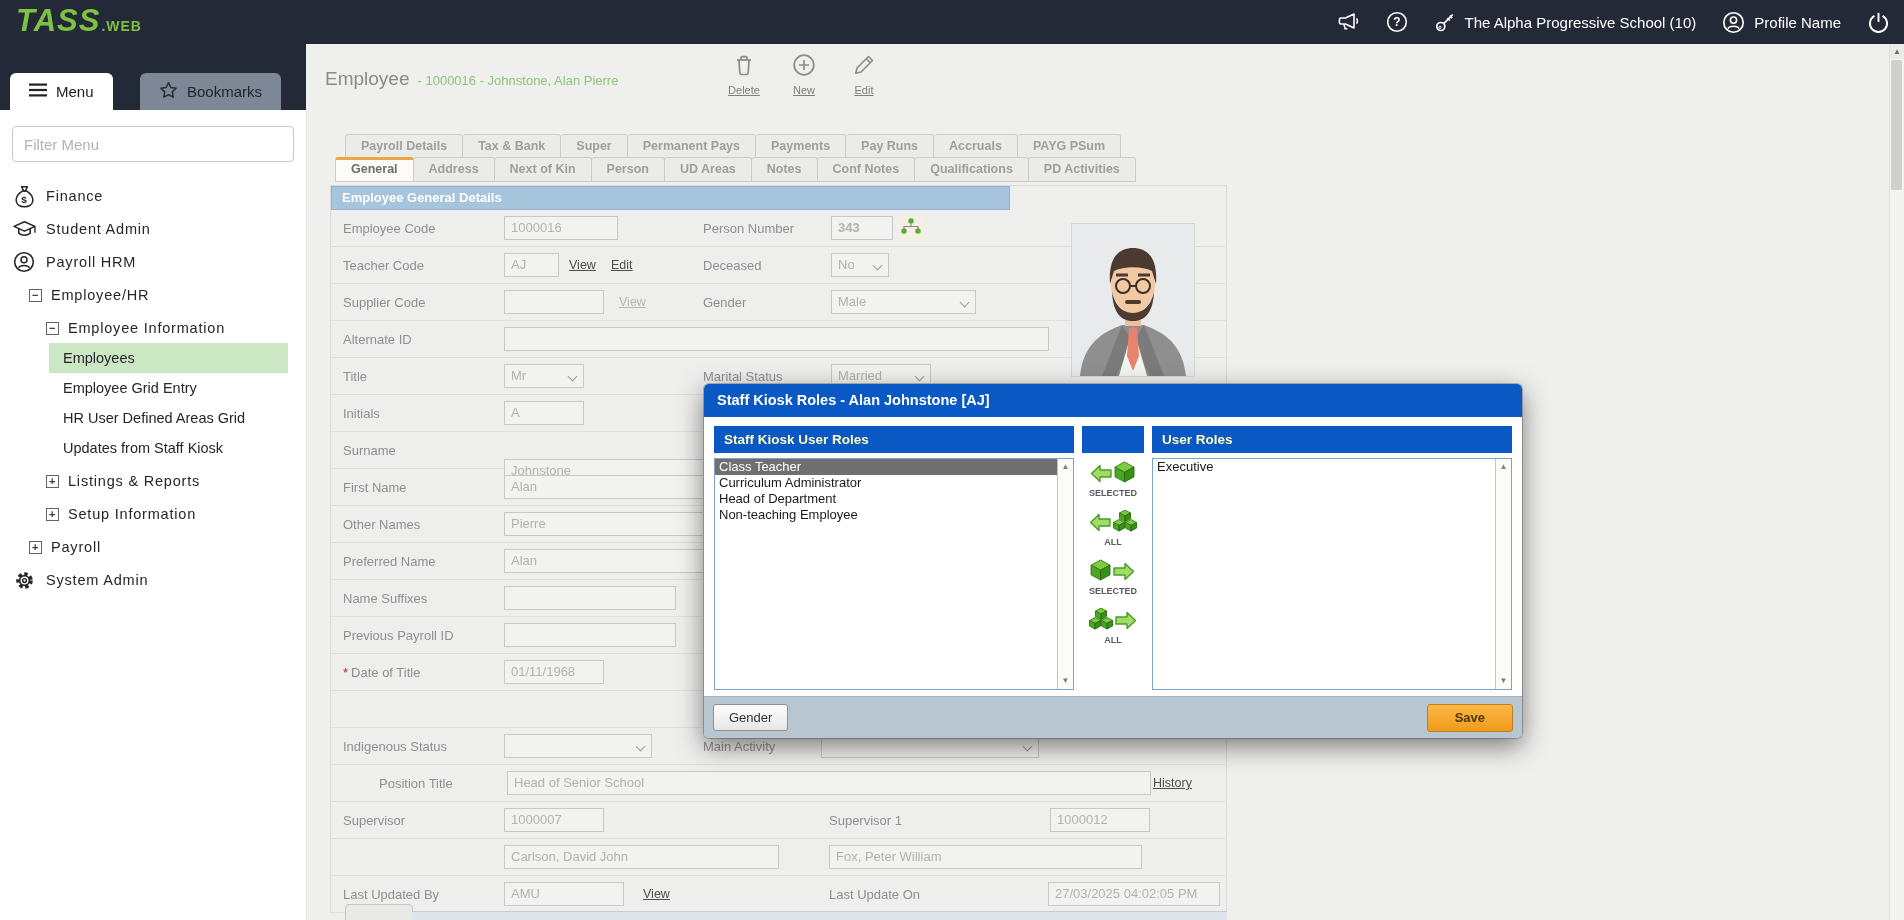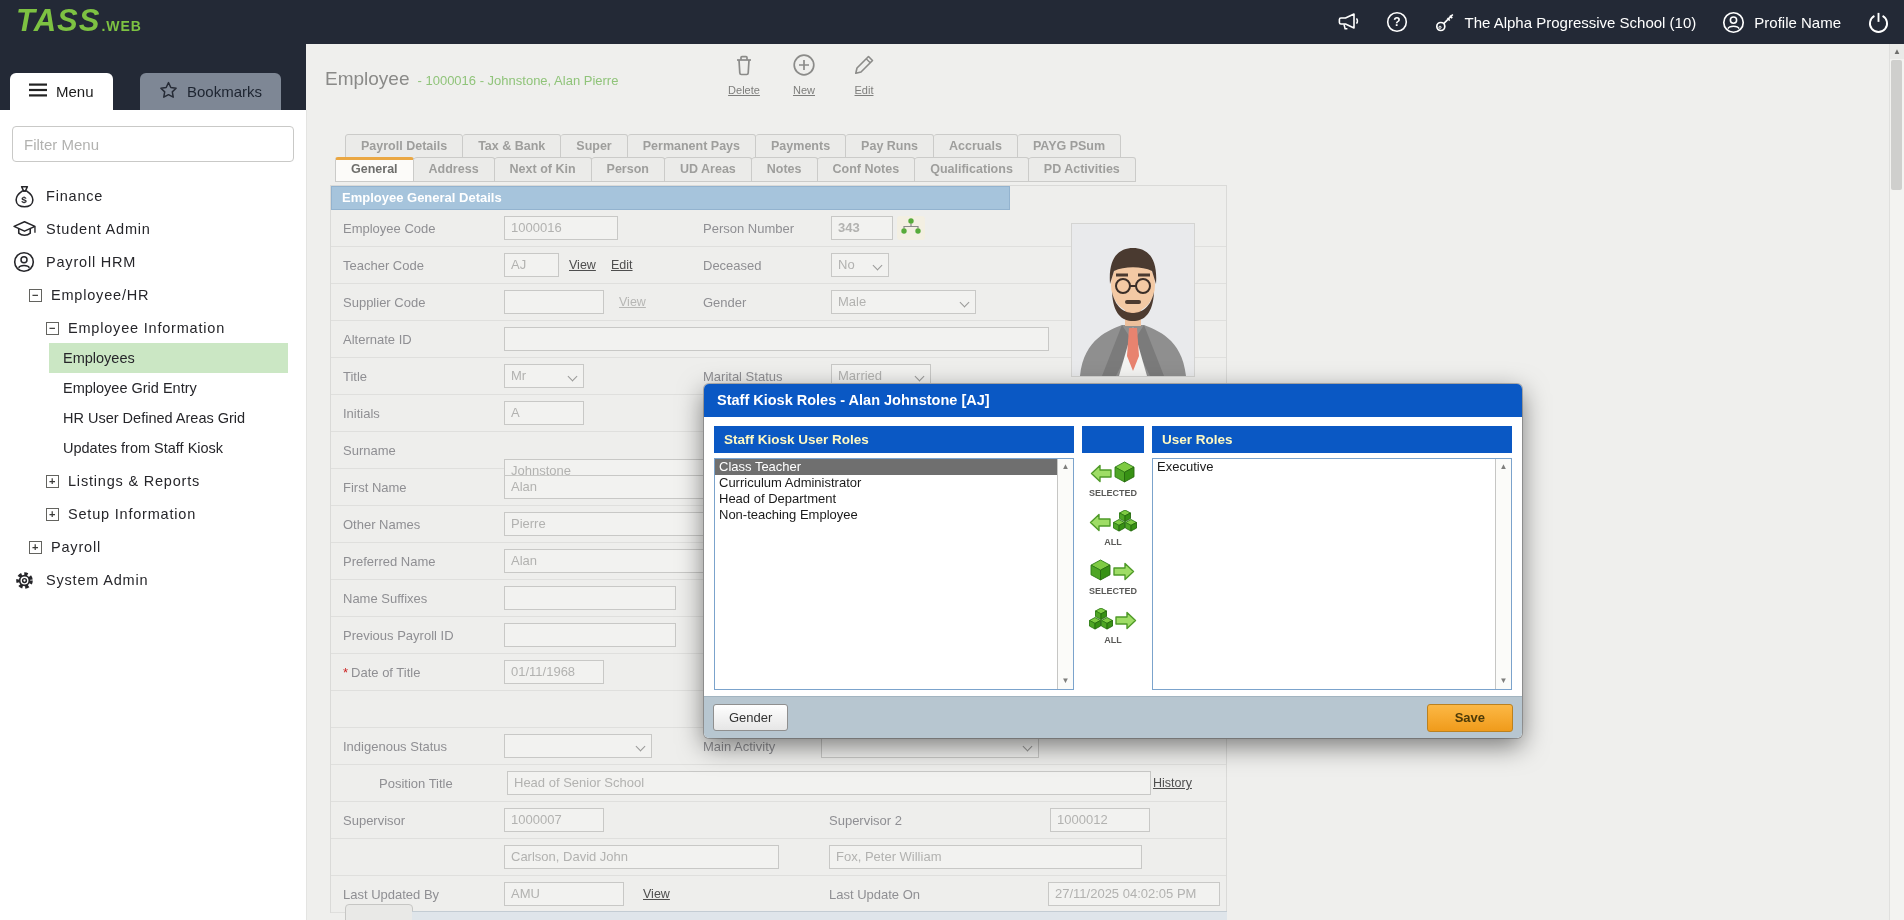--- a/index.html
+++ b/index.html
@@ -392,33 +392,33 @@
         <div class="fselect" style="left: 490px; width: 218px;"><span></span><span class="chev"></span></div>
       </div>
       <div class="frow">
         <span class="flabel" style="left: 20px; margin-left: 28px;"><span>Position Title</span></span>
         <div class="finput" style="left: 176px; width: 644px;"><span>Head of Senior School</span></div>
         <span class="flink" style="left: 822px;">History</span>
       </div>
       <div class="frow">
         <span class="flabel" style="left: 12px;"><span>Supervisor</span></span>
         <div class="finput" style="left: 173px; width: 100px;"><span>1000007</span></div>
-        <span class="flabel" style="left: 498px;">Supervisor 2</span>
+        <span class="flabel" style="left: 498px;">Supervisor 1</span>
         <div class="finput" style="left: 719px; width: 100px;"><span>1000012</span></div>
       </div>
       <div class="frow">
         <div class="finput" style="left: 173px; width: 275px;"><span>Carlson, David John</span></div>
         <div class="finput" style="left: 498px; width: 313px;"><span>Fox, Peter William</span></div>
       </div>
       <div class="frow">
         <span class="flabel" style="left: 12px;"><span>Last Updated By</span></span>
         <div class="finput" style="left: 173px; width: 120px;"><span>AMU</span></div>
         <span class="flink" style="left: 312px;">View</span>
         <span class="flabel" style="left: 498px;">Last Update On</span>
-        <div class="finput" style="left: 717px; width: 172px;"><span>27/11/2025 04:02:05 PM</span></div>
+        <div class="finput" style="left: 717px; width: 172px;"><span>27/03/2025 04:02:05 PM</span></div>
       </div>
     </div>
   <div class="avatar-frame">
     <svg width="122" height="152" viewBox="0 0 122 152">
       <rect width="122" height="152" fill="#e9eaec"></rect>
       <path d="M8,152 C12,114 38,106 50,101 L72,101 C84,106 110,114 114,152 Z" fill="#8f8f8f"></path>
       <path d="M50,101 L61,118 L44,152 L30,152 Z" fill="#7b7b7b"></path>
       <path d="M72,101 L61,118 L78,152 L92,152 Z" fill="#7b7b7b"></path>
       <polygon points="47,152 61,103 75,152" fill="#f4f4f2"></polygon>
       <polygon points="57,104 65,104 67,132 61,147 55,132" fill="#e8836f"></polygon>

